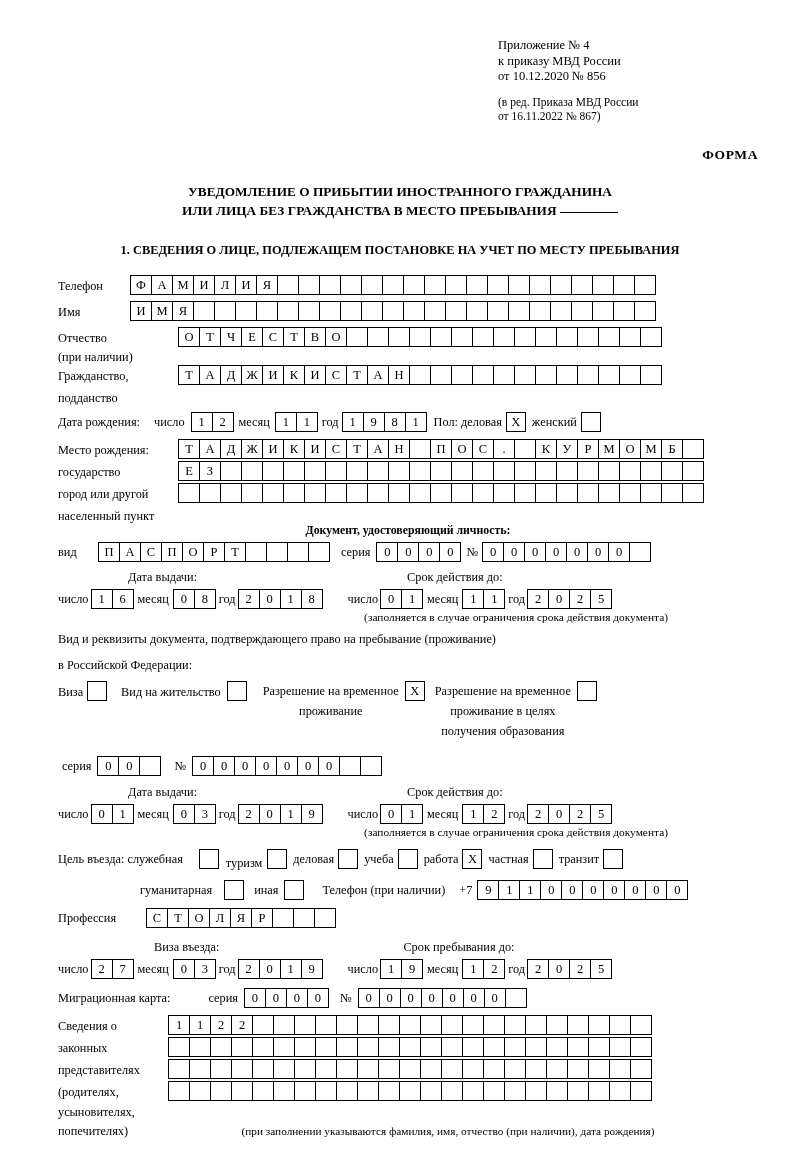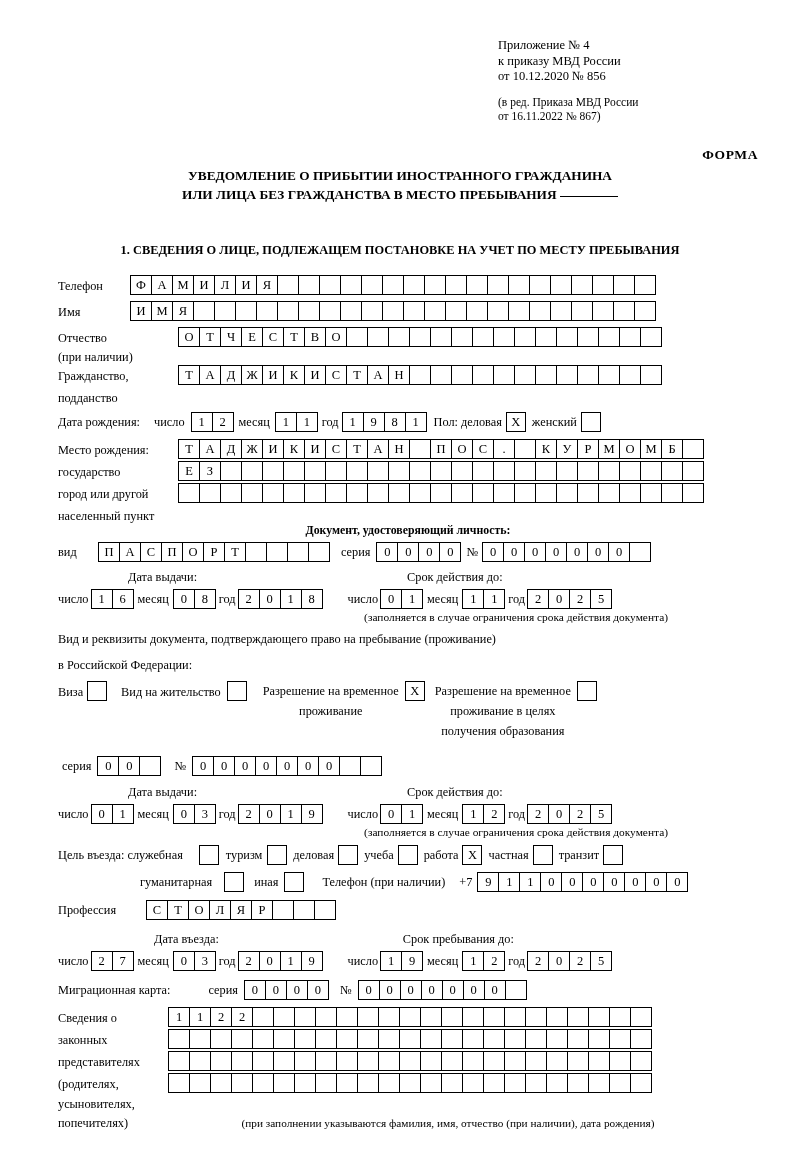--- a/index.html
+++ b/index.html
@@ -42,21 +42,21 @@
     position: absolute;
     top: 147px;
     right: 42px;
     font-weight: bold;
     font-size: 13.5px;
     letter-spacing: 0.6px;
   }
 
   .title {
     position: absolute;
-    top: 166px;
+    top: 182px;
     left: 0;
     width: 800px;
     text-align: center;
     font-weight: bold;
     font-size: 13.3px;
     line-height: 19px;
   }
   .title .line2 .blank {
     display: inline-block;
     width: 58px;
@@ -561,21 +561,21 @@
           <div class="cell">2</div>
           <div class="cell">5</div>
         </div>
     </div>
 
     <div class="small" style="text-align:right;width:610px;margin-top:1px;">(заполняется в случае ограничения срока действия документа)</div>
 
     <div class="row" style="margin-top:6px;align-items:center;">
       <div class="lbl">Цель въезда: служебная</div>
       <span class="chk" style="margin-left:16px;"></span>
-      <div class="lbl" style="margin-left:7px;">туризм</div>
+      <div class="lbl" style="margin-left:7px;margin-top:8px;">туризм</div>
       <span class="chk" style="margin-left:5px;"></span>
       <div class="lbl" style="margin-left:6px;">деловая</div>
       <span class="chk" style="margin-left:4px;"></span>
       <div class="lbl" style="margin-left:6px;">учеба</div>
       <span class="chk" style="margin-left:4px;"></span>
       <div class="lbl" style="margin-left:6px;">работа</div>
       <span class="chk" style="margin-left:4px;">X</span>
       <div class="lbl" style="margin-left:6px;">частная</div>
       <span class="chk" style="margin-left:4px;"></span>
       <div class="lbl" style="margin-left:6px;">транзит</div>
@@ -613,21 +613,21 @@
           <div class="cell">Я</div>
           <div class="cell">Р</div>
           <div class="cell"></div>
           <div class="cell"></div>
           <div class="cell"></div>
         </div>
     </div>
 
     <div class="row" style="margin-top:7px;">
       <div class="lbl" style="width:96px;"></div>
-      <div class="lbl">Дата въезда:</div>
+      <div class="lbl">Виза въезда:</div>
       <div class="lbl" style="margin-left:184px;">Срок пребывания до:</div>
     </div>
 
     <div class="row" style="align-items:center;">
       <div class="lbl">число</div>
       <div class="cells" style="margin-left:2px;" id="cells-e-day">
           <div class="cell">2</div>
           <div class="cell">7</div>
         </div>
       <div class="lbl" style="margin-left:5px;">месяц</div>

